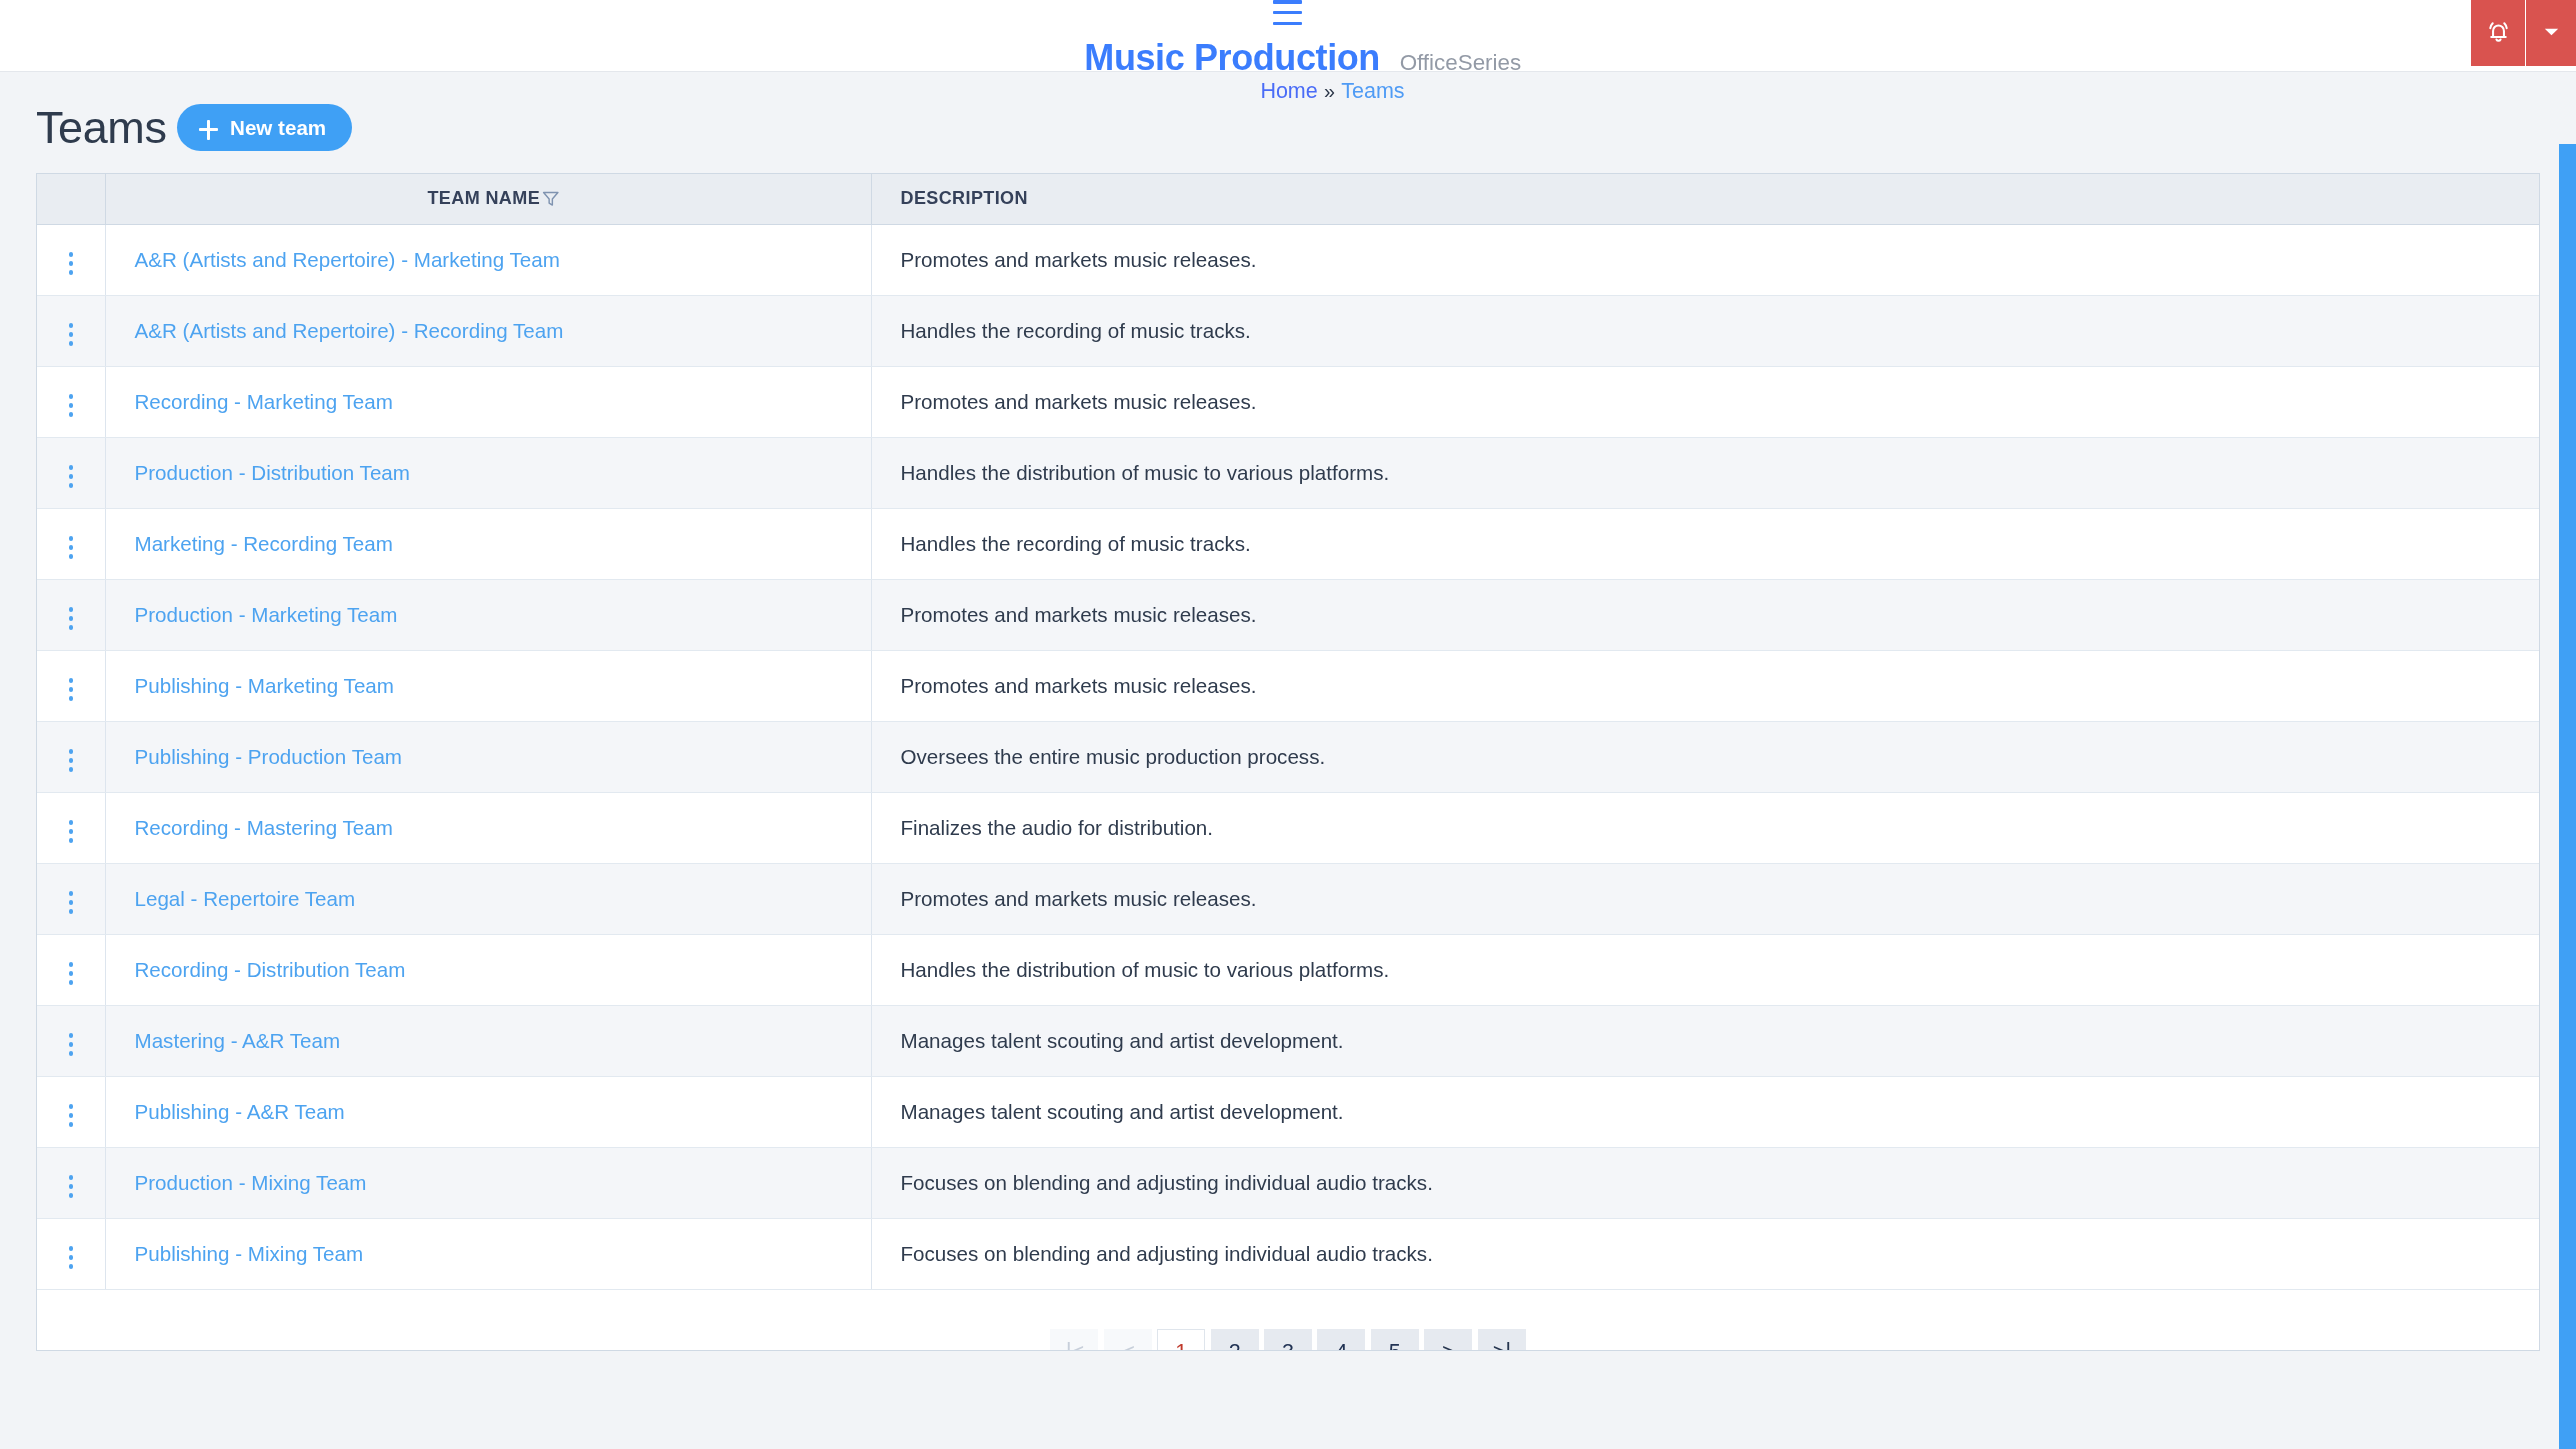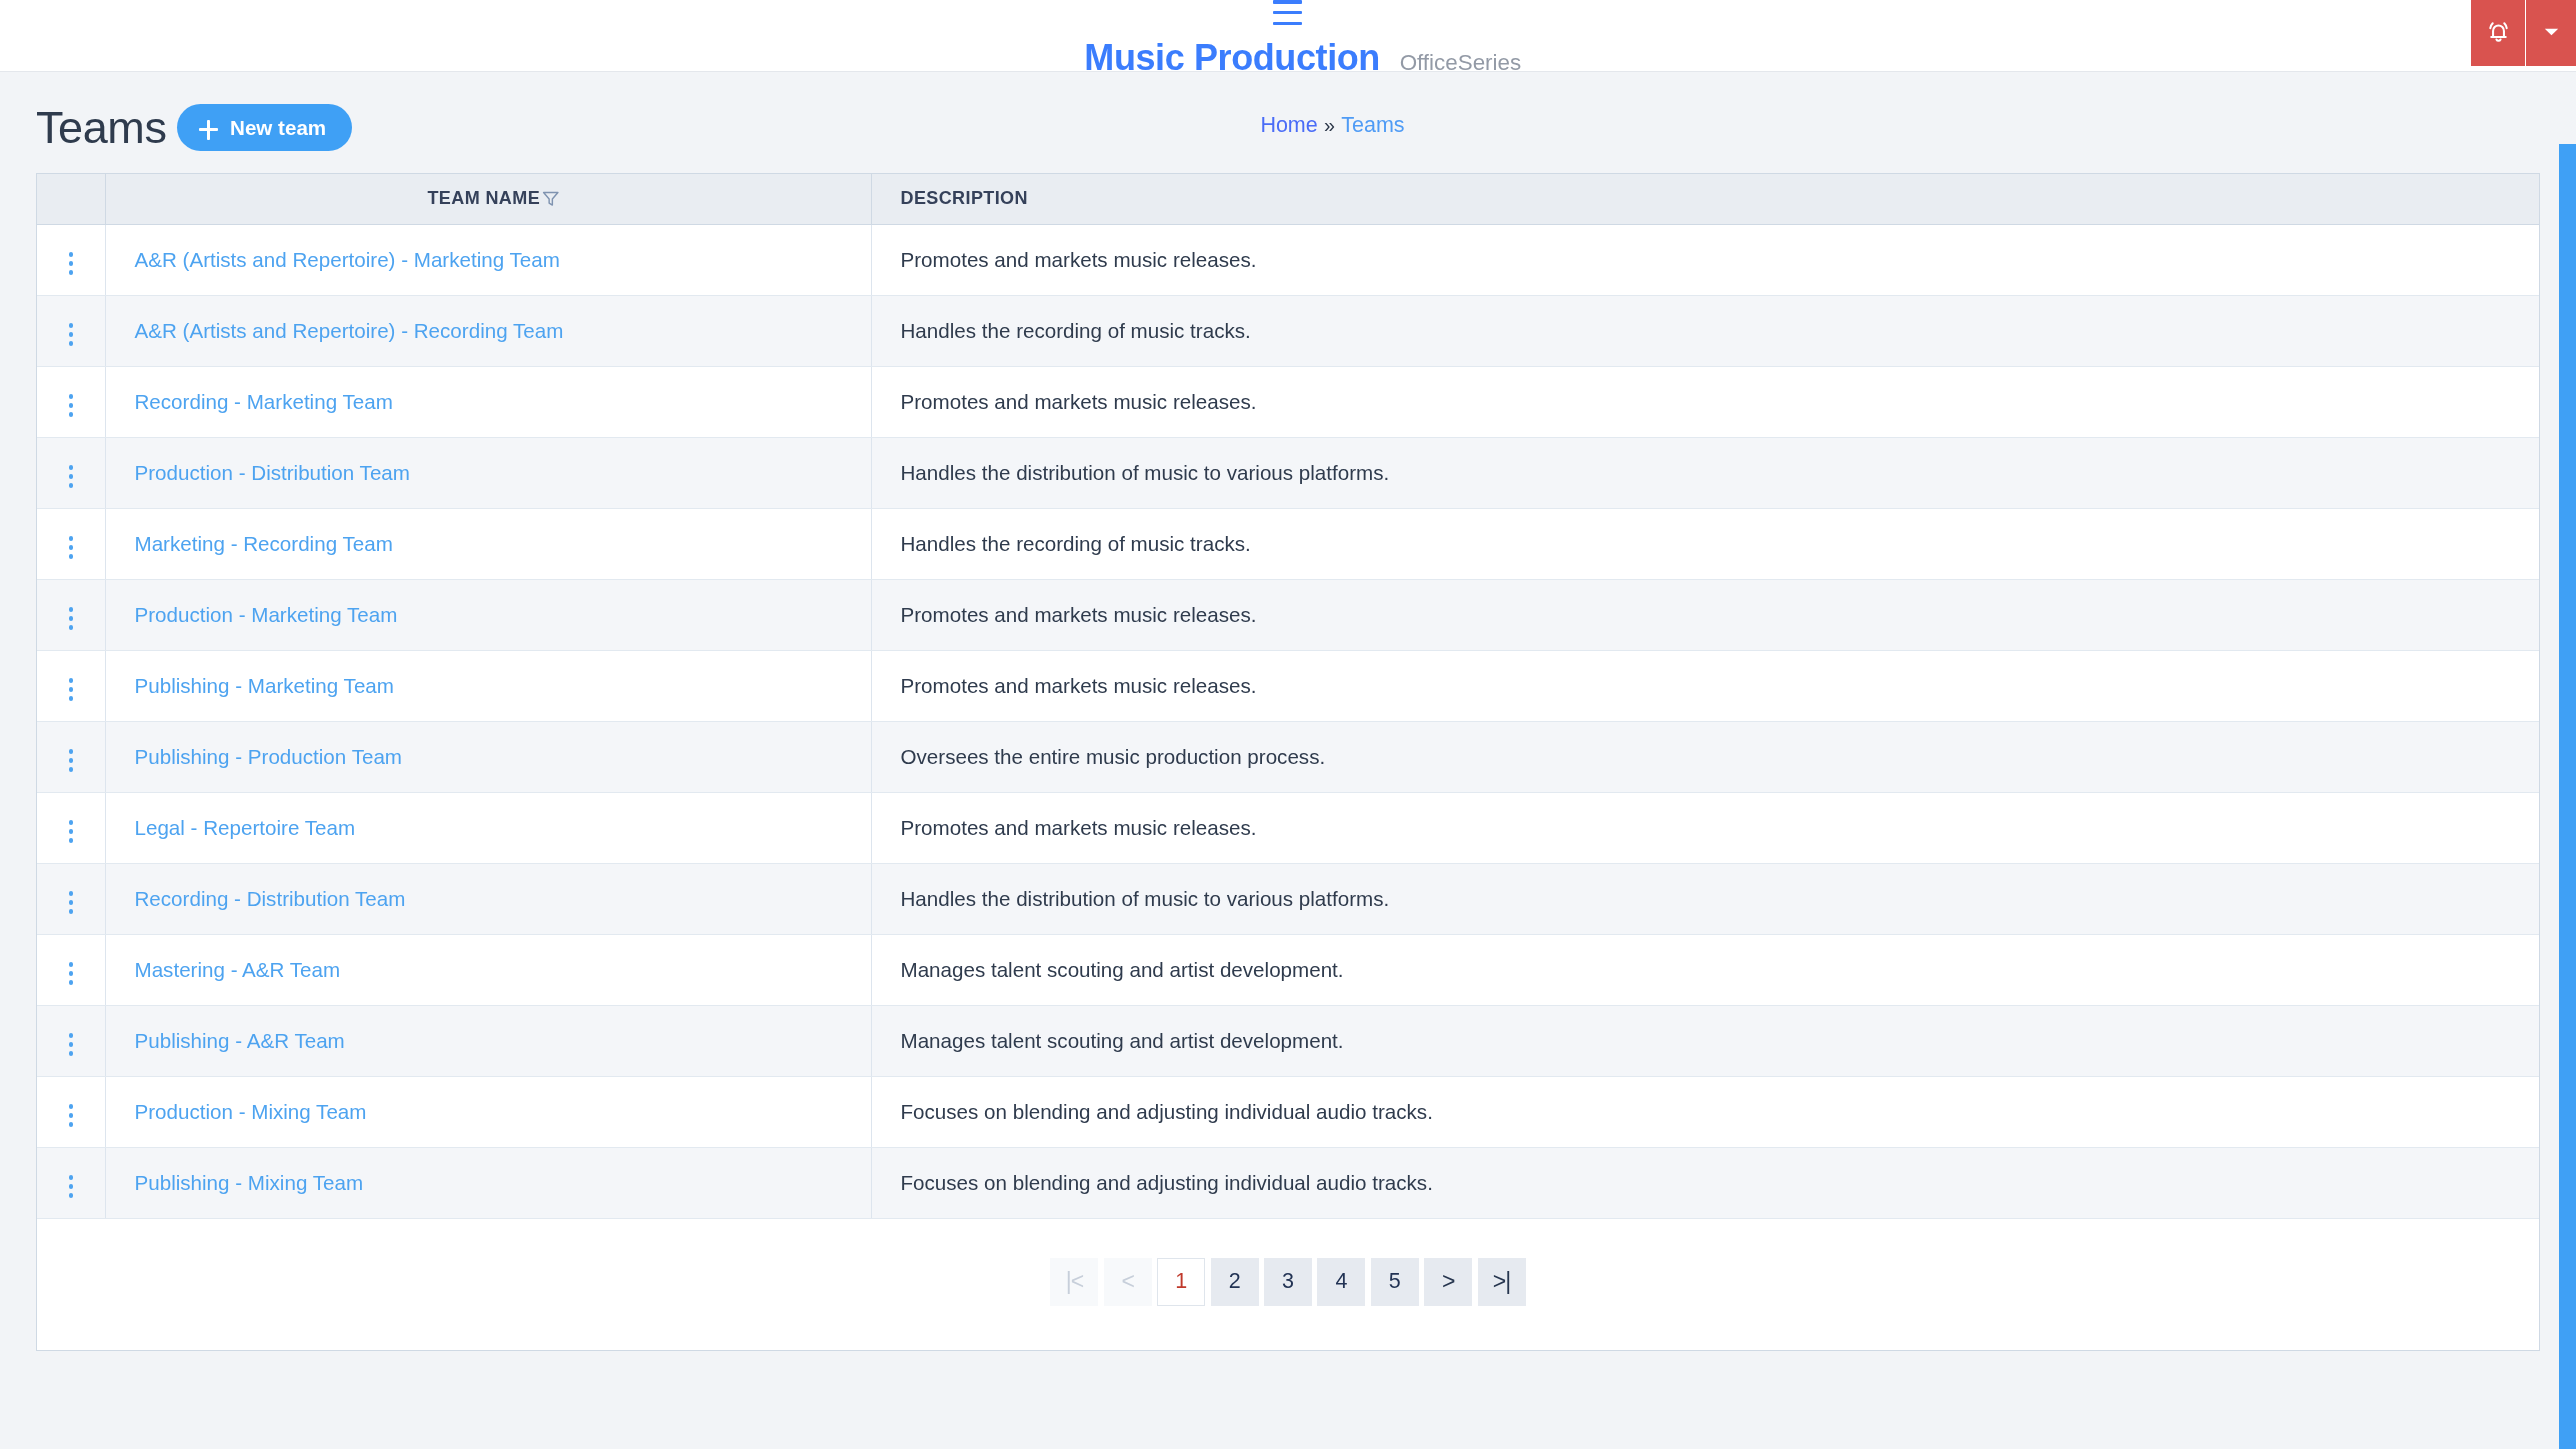--- a/index.html
+++ b/index.html
@@ -42,21 +42,21 @@
     font-size: 36px; font-weight: 700; color: #3b7dfd;
     letter-spacing: -0.4px; white-space: nowrap;
   }
   .brand-sub {
     font-size: 22.4px; color: #939aa6; font-weight: 400;
     white-space: nowrap;
     margin-top: 25px;
   }
   .breadcrumb {
     display: flex; align-items: center; gap: 6.3px;
-    margin-left: 89px; font-size: 21.5px; white-space: nowrap; margin-top: 34px;
+    margin-left: 89px; font-size: 21.5px; white-space: nowrap;
   }
   .crumb-home { color: #4a6cf7; cursor: pointer; }
   .crumb-sep  { color: #2a3547; font-size: 19.7px; }
   .crumb-cur  { color: #4f9bf5; cursor: pointer; }
 
   .topbar-right {
     position: absolute; right: 0; top: 0;
     height: 66px; display: flex; align-items: stretch;
   }
   .bell-btn, .caret-btn {
@@ -321,20 +321,29 @@
               </span></td>
             <td class="cell-name"><a class="team-link">Publishing - Production Team</a></td>
             <td class="cell-desc"><span>Oversees the entire music production process.</span></td>
           </tr>
           <tr>
             <td class="cell-kebab"><span class="kebab">
                 <i></i>
                 <i></i>
                 <i></i>
               </span></td>
+            <td class="cell-name"><a class="team-link">Recording - Mastering Team</a></td>
+            <td class="cell-desc"><span>Finalizes the audio for distribution.</span></td>
+          </tr>
+          <tr>
+            <td class="cell-kebab"><span class="kebab">
+                <i></i>
+                <i></i>
+                <i></i>
+              </span></td>
             <td class="cell-name"><a class="team-link">Legal - Repertoire Team</a></td>
             <td class="cell-desc"><span>Promotes and markets music releases.</span></td>
           </tr>
           <tr>
             <td class="cell-kebab"><span class="kebab">
                 <i></i>
                 <i></i>
                 <i></i>
               </span></td>
             <td class="cell-name"><a class="team-link">Recording - Distribution Team</a></td>

